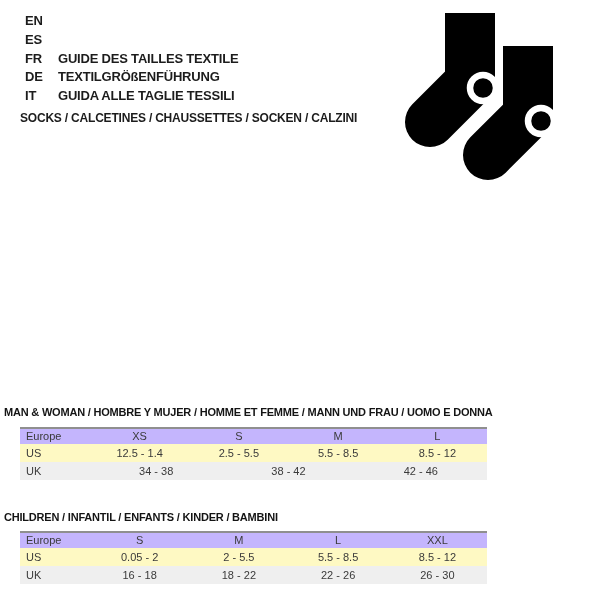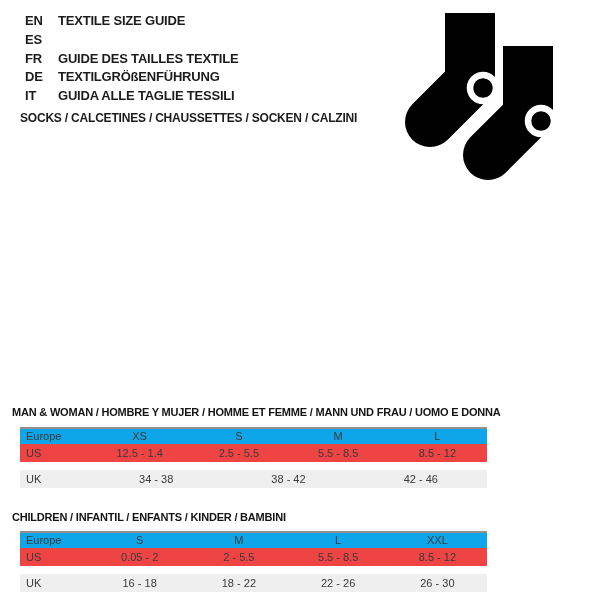--- a/index.html
+++ b/index.html
@@ -50,48 +50,48 @@
     position: absolute;
     left: 395px;
     top: 5px;
     width: 175px;
     height: 185px;
   }
 
   
   .tbl-title {
     position: absolute;
-    left: 12px;
+    left: 4px;
     font-size: 11px;
     font-weight: bold;
     letter-spacing: -0.2px;
     color: #141414;
     white-space: nowrap;
   }
   .tbl {
     position: absolute;
     left: 20px;
     width: 467px;
     font-size: 11px;
     color: #3a3a3a;
   }
   .tbl-header {
     display: flex;
     height: 15px;
     line-height: 15px;
-    background: #0ea5e9;
+    background: #c4b5fd;
     border-top: 2px solid #8f8f8f;
   }
   .tbl-row {
     display: flex;
     height: 18px;
     line-height: 18px;
-    background: #ef4444;
-  }
-  .tbl-row.alt { background: #efefef; margin-top: 8px; }
+    background: #fef9c3;
+  }
+  .tbl-row.alt { background: #efefef; }
   .cell {
     flex: 1;
     text-align: center;
     overflow: hidden;
     white-space: nowrap;
   }
   .cell-region {
     flex: 0 0 70px;
     box-sizing: border-box;
     padding-left: 6px;
@@ -103,21 +103,20 @@
   #tbl-children   { top: 531px; }
 </style>
 </head>
 <body>
 
 <div class="page">
 
   <div class="lang-list">
     <div class="lang-row">
       <span class="lang-code">EN</span>
-      <span class="lang-label">TEXTILE SIZE GUIDE</span>
     </div>
     <div class="lang-row">
       <span class="lang-code">ES</span>
     </div>
     <div class="lang-row">
       <span class="lang-code">FR</span>
       <span class="lang-label">GUIDE DES TAILLES TEXTILE</span>
     </div>
     <div class="lang-row">
       <span class="lang-code">DE</span>

